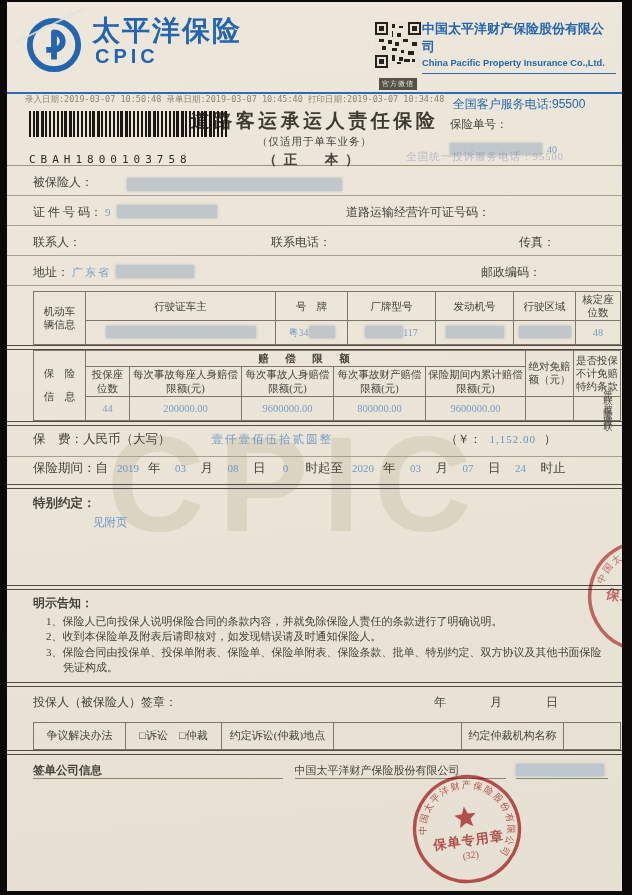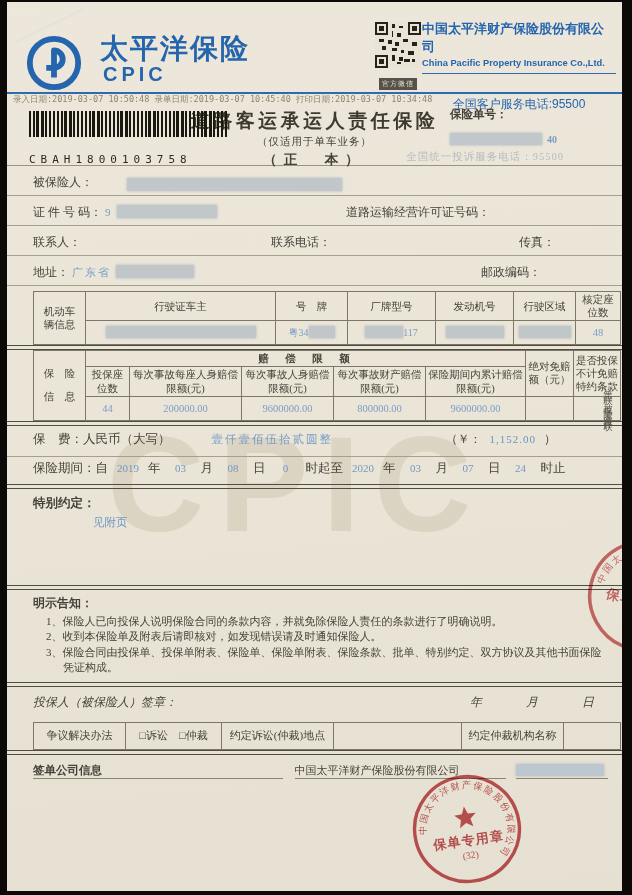--- a/index.html
+++ b/index.html
@@ -6,49 +6,49 @@
   .scan { position:relative; width:632px; height:895px; background:#0b0a09; overflow:hidden;
           font-family:"Liberation Serif","DejaVu Serif",serif; }
   .paper { position:absolute; left:7px; top:2px; width:615px; height:889px; z-index:0;
            background:linear-gradient(175deg,#ece7da 0%,#eae5d7 45%,#e5e0d1 100%);
            overflow:hidden; color:#46423a; }
   .scratch { position:absolute; left:12px; top:24px; width:78px; height:2px;
              background:rgba(228,225,216,.85); transform:rotate(-26deg); z-index:2; }
 
   
   .hdr { position:relative; height:90px; border-bottom:2.5px solid #2e6ab0; }
-  .logo { position:absolute; left:18px; top:32px; display:flex; gap:17px; align-items:flex-start; }
+  .logo { position:absolute; left:18px; top:14px; display:flex; gap:9px; align-items:flex-start; }
   .logo-txt { font-family:"Liberation Sans","DejaVu Sans",sans-serif; color:#2565ae; }
   .logo-cn { font-size:28px; font-weight:bold; letter-spacing:2px; line-height:1.05; }
   .logo-en { font-size:20px; font-weight:bold; letter-spacing:4px; padding-left:3px; }
   .qr-wrap { position:absolute; left:366px; top:20px; width:50px; text-align:center; }
   .qr-cap { display:inline-block; margin-top:2px; font-size:7px; letter-spacing:1px;
             background:#575249; color:#e4dfd2; padding:1px 3px; }
   .co { position:absolute; right:6px; top:18px; width:194px;
         font-family:"Liberation Sans","DejaVu Sans",sans-serif; color:#2565ae; }
   .co-cn { font-size:13px; font-weight:bold; }
   .co-en { font-size:9.3px; font-weight:bold; margin-top:2px; border-bottom:1px solid #2e6ab0; padding-bottom:5px; }
   .co-hot { font-size:12px; margin-top:22px; text-align:center; }
 
   .dates { height:11px; font-family:"DejaVu Sans Mono",monospace; font-size:8.5px;
-           color:rgba(138,128,106,.95); padding-left:6px; white-space:nowrap; overflow:hidden; }
+           color:rgba(138,128,106,.95); padding-left:18px; white-space:nowrap; overflow:hidden; }
 
   
   .titlebar { position:relative; height:60px; }
   .barcode { position:absolute; left:22px; top:6px; width:198px; }
   .bc-bars { height:26px;
       background:repeating-linear-gradient(90deg,#1b1812 0 2px,transparent 2px 4px),
                  repeating-linear-gradient(90deg,#1b1812 0 1px,transparent 1px 7px); }
   .bc-text { font-family:"DejaVu Sans Mono",monospace; font-size:11px; letter-spacing:5px;
              color:#2e2a24; margin-top:16px; }
   .tb-center { text-align:center; padding-top:3px; }
   .doc-title { font-size:19px; font-weight:bold; letter-spacing:3.5px; color:#3e3a30; }
   .doc-sub { font-size:10.5px; margin-top:1px; letter-spacing:1px; }
   .doc-copy { font-size:13.5px; font-weight:bold; letter-spacing:7px; margin-top:2px; }
-  .policy-no { position:absolute; right:14px; top:2px; width:158px; font-size:11.5px;font-weight:bold; }
+  .policy-no { position:absolute; right:14px; top:12px; width:158px; font-size:11.5px; }
   .pno-line2 { margin-top:11px; white-space:nowrap; }
   .pno-visible { color:#7d9cc4; font-size:10px; margin-left:5px; }
   .wm-blue { position:absolute; right:58px; bottom:1px; font-size:10.5px;
              color:rgba(95,115,160,.38); letter-spacing:1px; filter:blur(.4px); }
 
   .hr1 { border-top:1px solid #99937f; }
   .hr2 { height:3px; border-top:1.8px solid #504c43; border-bottom:1px solid #504c43; }
 
   
   .frow { display:flex; align-items:flex-end; height:25px; padding:0 14px 4px 26px;
@@ -74,21 +74,21 @@
   .pv { color:rgba(93,140,197,.85); font-size:11px; margin:0 9px; min-width:22px; text-align:center; }
 
   .special { position:relative; height:90px; padding:6px 14px 0 26px; font-size:12.5px; }
   .special-label { font-weight:bold; }
   .special-val { position:absolute; left:86px; top:26px; color:rgba(93,140,197,.85); font-size:11.5px; }
 
   .sec { padding:5px 14px 6px 26px; font-size:11px; line-height:1.42; }
   .sec-head { font-weight:bold; font-size:12px; margin-bottom:2px; }
   .item { padding-left:30px; text-indent:-17px; }
 
-  .sig-row { display:flex; align-items:baseline; height:25px; padding:7px 24px 0 26px; font-size:12px;font-style:italic; }
+  .sig-row { display:flex; align-items:baseline; height:25px; padding:7px 60px 0 26px; font-size:12px; }
   .sig-dates { margin-left:auto; display:flex; gap:44px; padding-right:4px; }
 
   table.dispute { margin-top:3px; }
   table.dispute td { height:24px; font-size:11px; }
 
   .issuer { font-size:11.5px; padding-top:5px; }
   .irow { display:flex; align-items:baseline; padding:3px 14px 3px 26px; }
   .ul { border-bottom:1px solid #8a8473; display:inline-block; }
 
   

